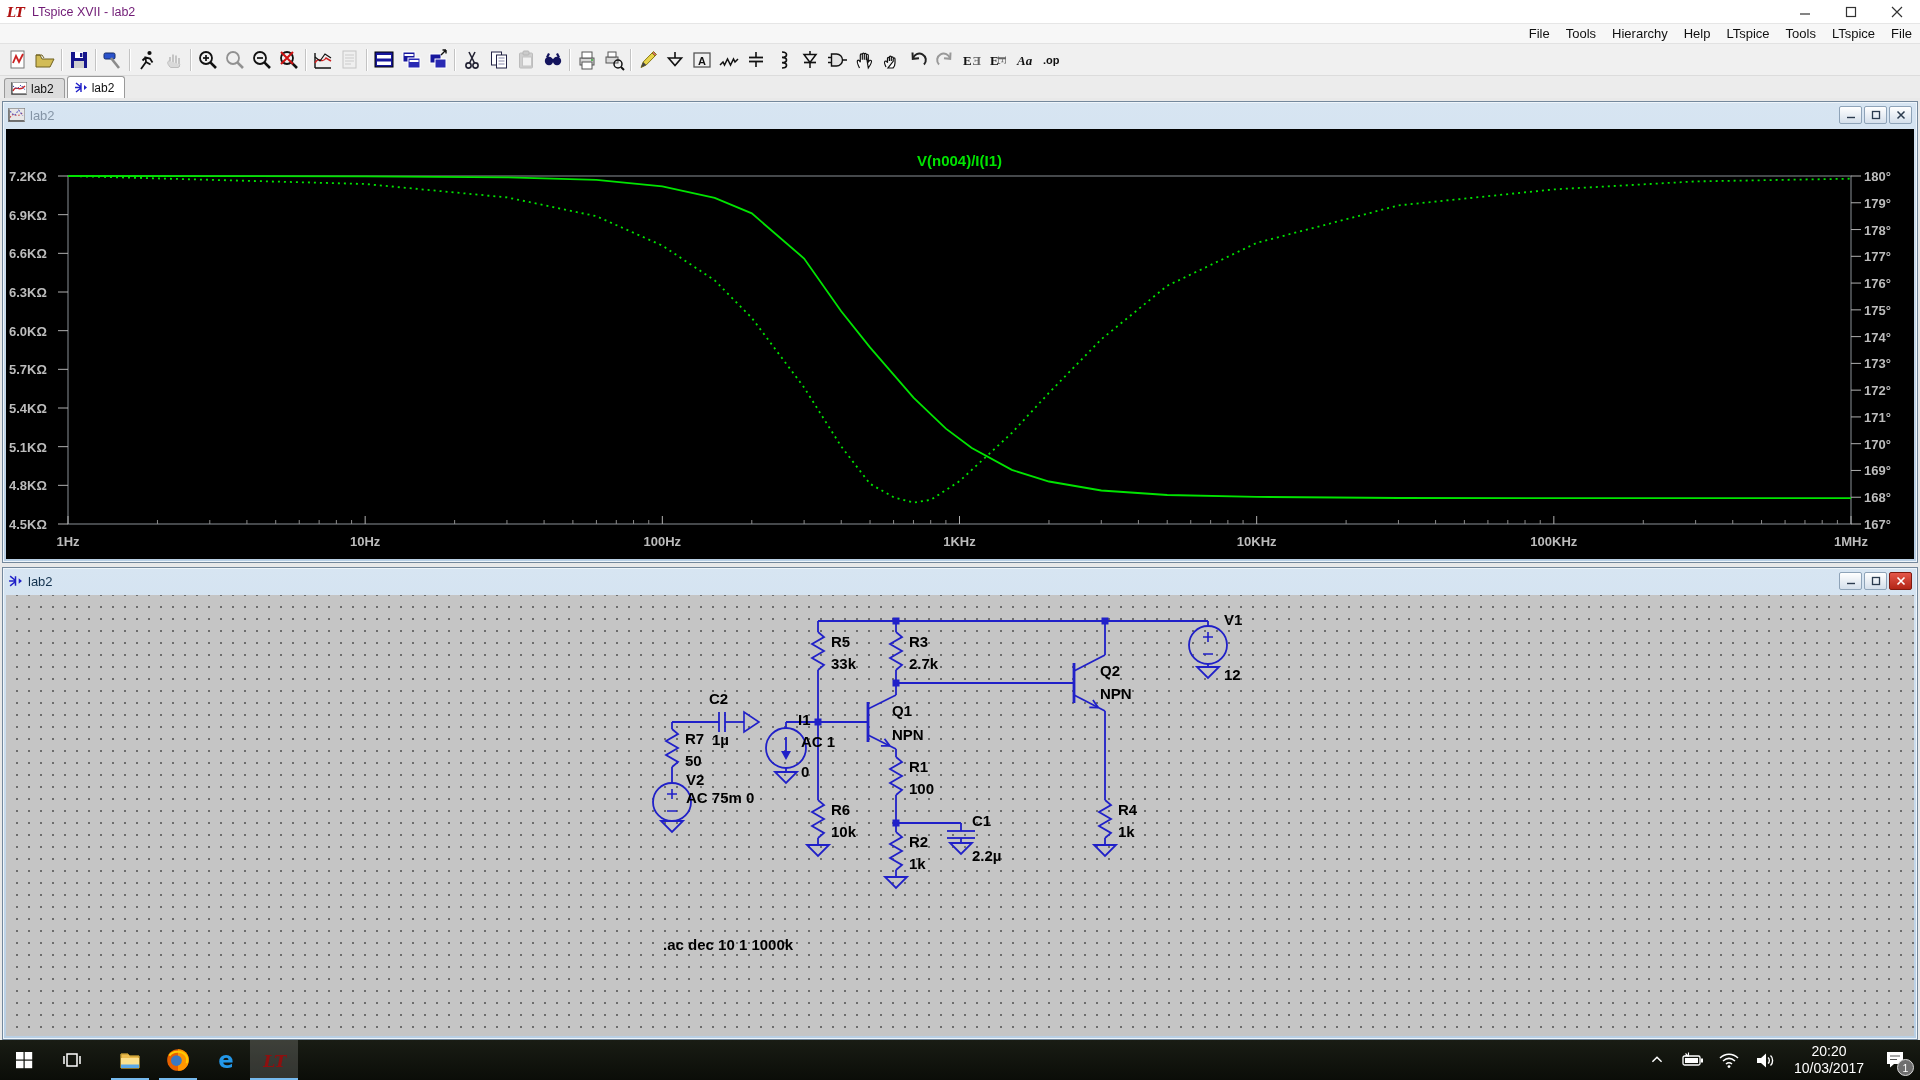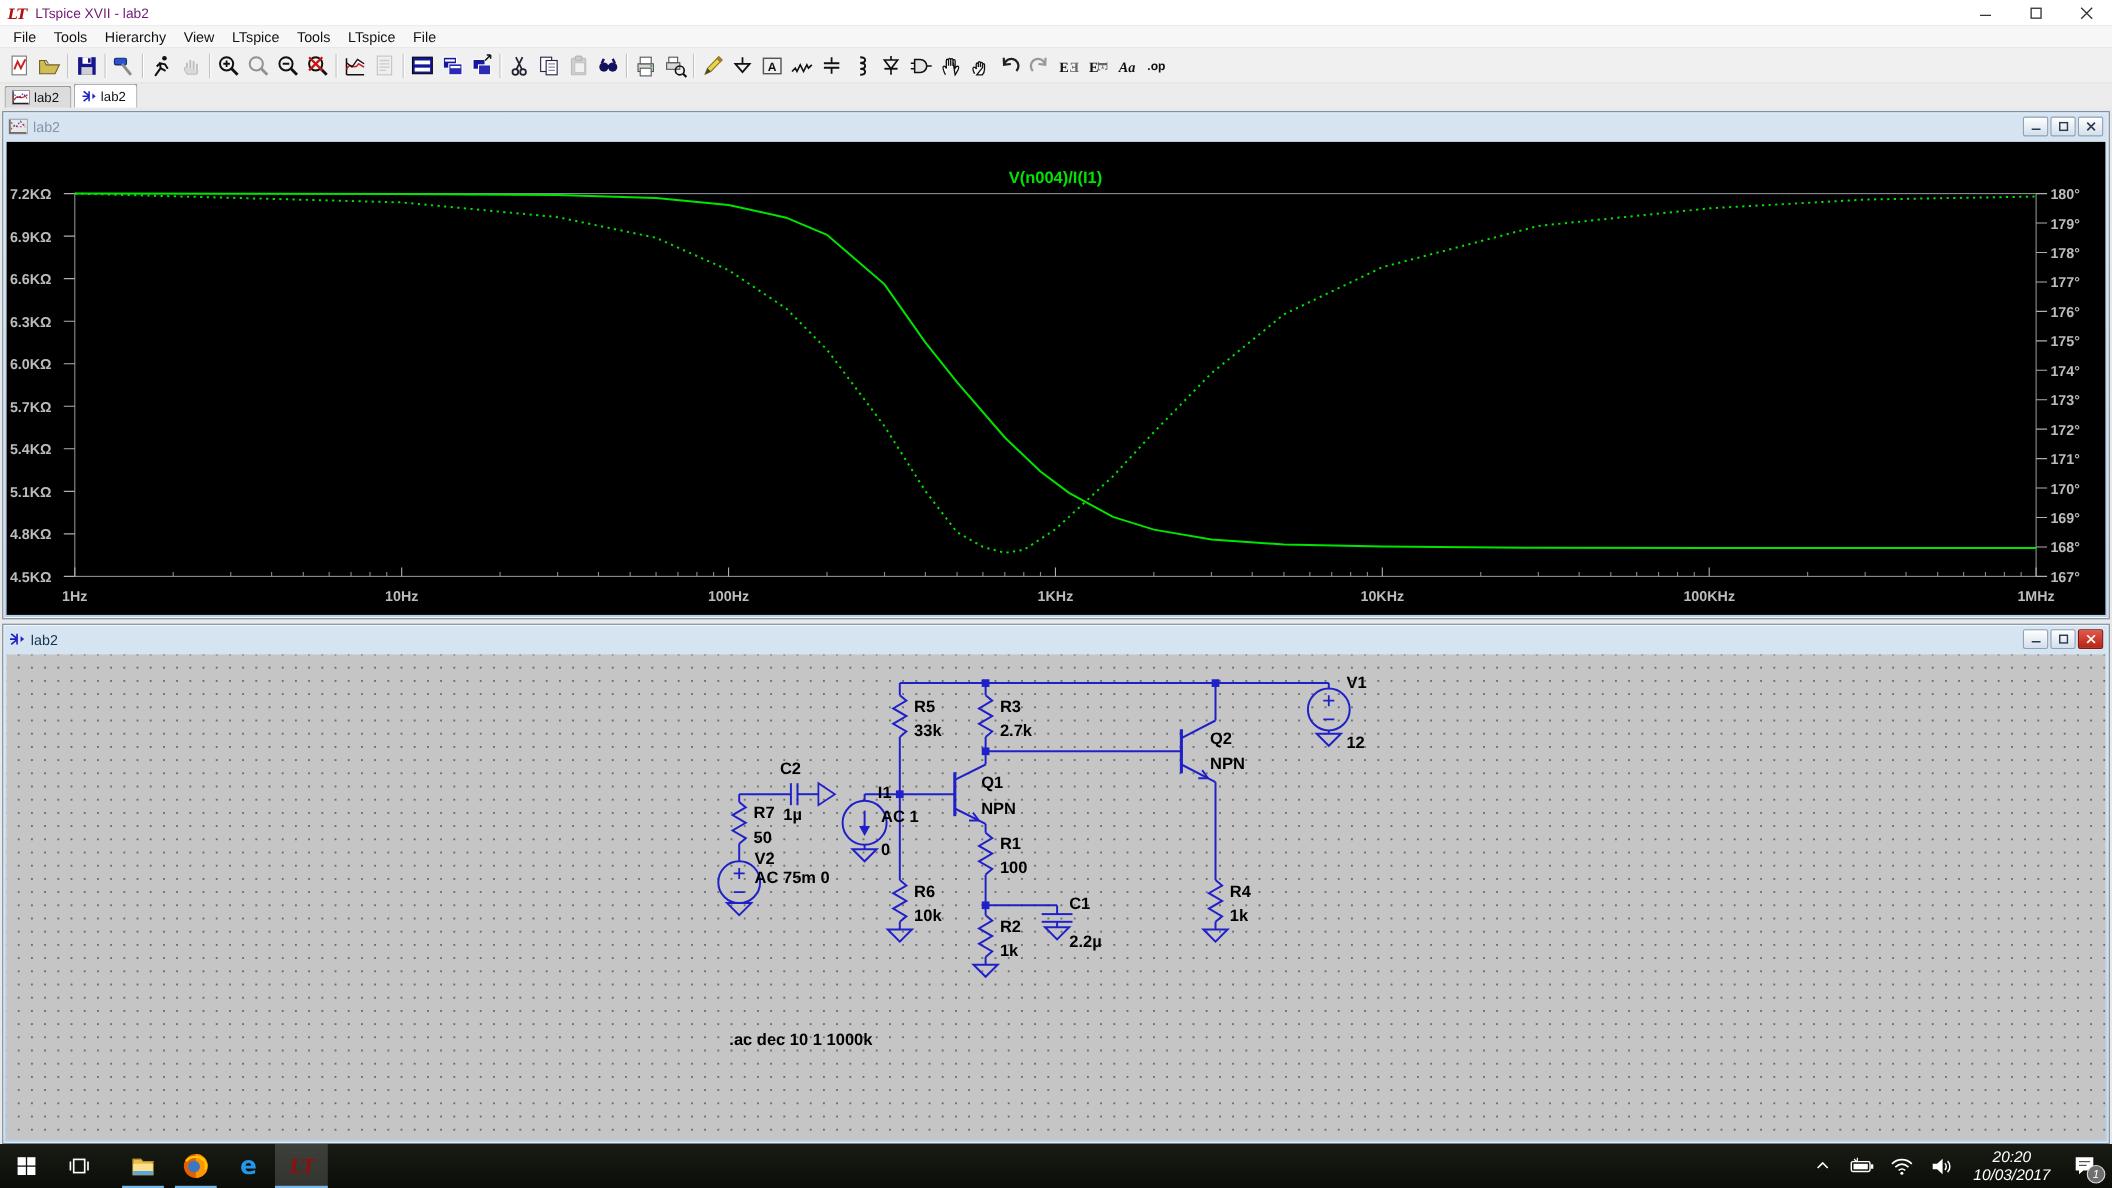--- a/index.html
+++ b/index.html
@@ -11,21 +11,21 @@
   .titlebar{position:absolute;left:0;top:0;width:1920px;height:24px;background:#ffffff;
             display:flex;align-items:center;border-bottom:1px solid #e6e6e6;}
   .titlebar .logo{width:20px;height:16px;margin:0 6px 0 6px;display:flex;align-items:center;}
   .titlebar .ttext{font-size:12.5px;color:#701a75;}
   .wincontrols{margin-left:auto;display:flex;height:100%;}
   .wincontrols .wc{width:46px;height:100%;display:flex;align-items:center;justify-content:center;}
   .wincontrols .wc svg{display:block;}
 
   
   .menubar{position:absolute;left:0;top:24px;width:1920px;height:20px;background:#f7f7f7;
-           display:flex;align-items:center;padding-left:4px;border-bottom:1px solid #e2e2e2;}
+           display:flex;align-items:center;padding-left:20px;border-bottom:1px solid #e2e2e2;justify-content:flex-end;}
   .menuitem{padding:2px 8px;font-size:13px;color:#111;}
 
   
   .toolbar{position:absolute;left:0;top:44px;width:1920px;height:32px;background:#f0f0f0;
            display:flex;align-items:center;padding-left:4px;border-bottom:1px solid #dcdcdc;}
   .tbtn{width:27px;height:26px;display:flex;align-items:center;justify-content:center;border-radius:2px;}
   .tbtn svg{display:block;}
   .tbtn[data-disabled="true"] svg{filter:grayscale(1);opacity:.42;}
   .tsep{width:1px;height:22px;background:#c3c3c3;margin:0 3px;box-shadow:1px 0 0 #fff;}
 
@@ -58,21 +58,21 @@
   .slab{font:bold 15px "Liberation Sans",sans-serif;fill:#000;}
 
   
   .taskbar{position:absolute;left:0;top:1040px;width:1920px;height:40px;
            background:linear-gradient(#191c14,#0b0d08);display:flex;align-items:stretch;color:#fff;}
   .tcell{width:48px;display:flex;align-items:center;justify-content:center;position:relative;}
   .tcell.open::after{content:"";position:absolute;left:5px;right:5px;bottom:0;height:2px;background:#76b9ed;}
   .tcell.activeapp{background:rgba(255,255,255,.16);}
   .tcell.activeapp::after{left:0;right:0;}
   .traygap{flex:1;}
-  .tray{display:flex;align-items:center;gap:6px;padding-right:8px;font-style:italic;}
+  .tray{display:flex;align-items:center;gap:6px;padding-right:8px;}
   .trayico{width:30px;height:30px;display:flex;align-items:center;justify-content:center;}
   .clock{display:flex;flex-direction:column;align-items:center;justify-content:center;
          font-size:14px;line-height:17px;padding:0 8px;}
   .notif{position:relative;width:34px;height:34px;display:flex;align-items:center;justify-content:center;}
   .badge{position:absolute;right:-2px;bottom:1px;width:17px;height:17px;border-radius:50%;
          background:#6f6f6f;border:1px solid #dadada;color:#fff;font-size:10.5px;
          display:flex;align-items:center;justify-content:center;}
 </style>
 </head>
 <body>
@@ -102,21 +102,21 @@
             <path d="M1 1 L11 11 M11 1 L1 11" stroke="#333" stroke-width="1.2"></path>
           </svg>
         </span>
     </div>
   </div>
 
   <div class="menubar">
       <span class="menuitem">File</span>
       <span class="menuitem">Tools</span>
       <span class="menuitem">Hierarchy</span>
-      <span class="menuitem">View</span>
+      <span class="menuitem">Help</span>
       <span class="menuitem">LTspice</span>
       <span class="menuitem">Tools</span>
       <span class="menuitem">LTspice</span>
       <span class="menuitem">File</span>
     </div>
 
   <div class="toolbar">
       <div class="tbtn">
         <svg width="22" height="22" viewBox="0 0 22 22">
           <rect x="4" y="2" width="13" height="17" fill="#fff" stroke="#777"></rect>

